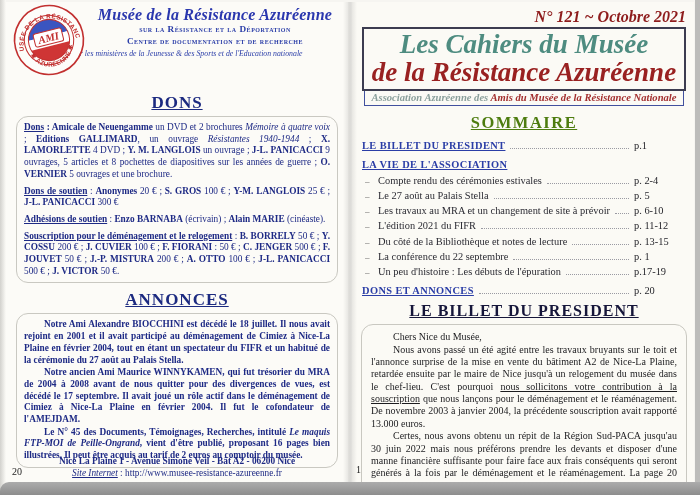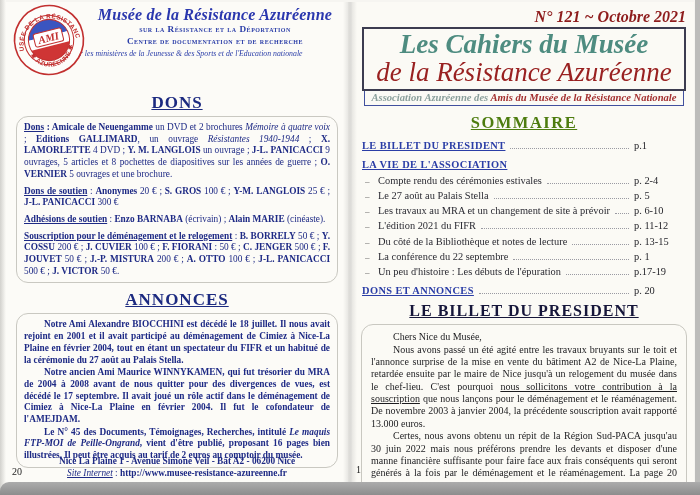--- a/index.html
+++ b/index.html
@@ -33,21 +33,21 @@
              font-size:9.3px;line-height:1.22;}
   .lp-footer .l1{font-weight:bold;}
   .pagenum{position:absolute;bottom:7px;left:6px;font-size:10px;color:#222;}
   #right-page .pagenum{left:4px;bottom:9px;}
 
   
   .issue-line{text-align:right;font-size:16px;font-weight:bold;font-style:italic;
               color:#8e1c1c;padding-right:2px;line-height:1.1;}
   .title-box{border:2px solid #3c3c50;margin:1px 2px 0 2px;text-align:center;padding:1px 2px 3px;}
   .title-teal{font-size:27px;font-weight:bold;font-style:italic;color:#4e8c80;line-height:1.05;}
-  .title-red{font-size:27px;font-weight:normal;font-style:italic;color:#992121;line-height:1.05;}
+  .title-red{font-size:27px;font-weight:bold;font-style:italic;color:#992121;line-height:1.05;}
   .subtitle-box{border:1.5px solid #41509e;border-top:none;margin:0 4px;text-align:center;
                 font-size:10.6px;font-weight:bold;font-style:italic;padding:1px 0 2px;}
   .subtitle-part1{color:#8a9f9b;}
   .subtitle-part2{color:#a33030;}
   .sommaire{text-align:center;font-size:16.5px;font-weight:bold;text-decoration:underline;
             color:#4d7c0f;letter-spacing:1.5px;margin:7px 0 6px;}
   .toc{font-size:10.4px;padding:0 2px;}
   .toc-row{display:flex;align-items:baseline;line-height:1.3;margin-bottom:1.5px;}
   .toc-row.heading{margin-top:5px;margin-bottom:2.5px;}
   .toc-row.heading .toc-label{font-weight:bold;text-decoration:underline;color:#2a3da6;letter-spacing:.4px;}
@@ -115,21 +115,21 @@
     <div class="sec-heading" style="margin-top:7px;">ANNONCES</div>
 
     <div class="round-box ann-box">
       <p><span style="font-weight: bold;">Notre Ami Alexandre BIOCCHINI est décédé le 18 juillet. Il nous avait rejoint en 2001 et il avait participé au déménagement de Cimiez à Nice-La Plaine en février 2004, tout en étant un spectateur du FIFR et un habitué de la cérémonie du 27 août au Palais Stella.</span></p>
       <p><span style="font-weight: bold;">Notre ancien Ami Maurice WINNYKAMEN, qui fut trésorier du MRA de 2004 à 2008 avant de nous quitter pour des divergences de vues, est décédé le 17 septembre. Il avait joué un rôle actif dans le déménagement de Cimiez à Nice-La Plaine en février 2004. Il fut le cofondateur de l'AMEJDAM.</span></p>
       <p><span style="font-weight: bold;">Le N° 45 des Documents, Témoignages, Recherches, intitulé </span><span style="font-weight: bold; font-style: italic;">Le maquis FTP-MOI de Peille-Ongrand</span><span style="font-weight: bold;">, vient d'être publié, proposant 16 pages bien illustrées. Il peut être acquis au tarif de 2 euros au comptoir du musée.</span></p>
     </div>
 
     <div class="lp-footer">
       <div class="l1"><span style="font-weight: bold;">Nice La Plaine 1 - Avenue Simone Veil - Bât A2 - 06200 Nice</span></div>
-      <div><span style="font-style: italic; text-decoration: underline;">Site Internet</span><span> : </span><span style="font-weight: bold;">http://www.musee-resistance-azureenne.fr</span></div>
+      <div><span style="font-style: italic; text-decoration: underline;">Site Internet</span><span> : </span><span style="font-weight: normal;">http://www.musee-resistance-azureenne.fr</span></div>
     </div>
 
     <div class="pagenum">20</div>
   </div>
 
   <div class="page" id="right-page">
 
     <div class="issue-line">N° 121 ~ Octobre 2021</div>
 
     <div class="title-box">

